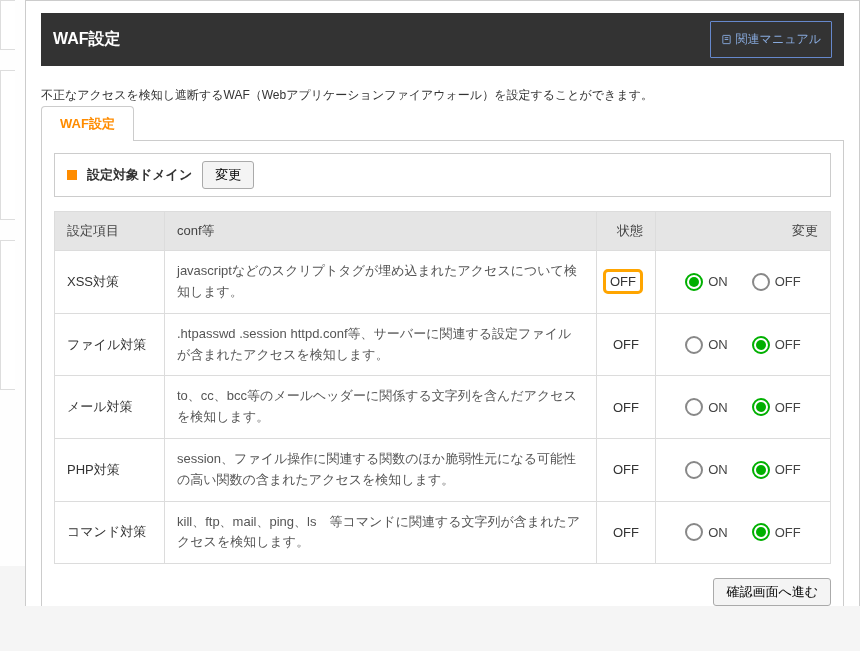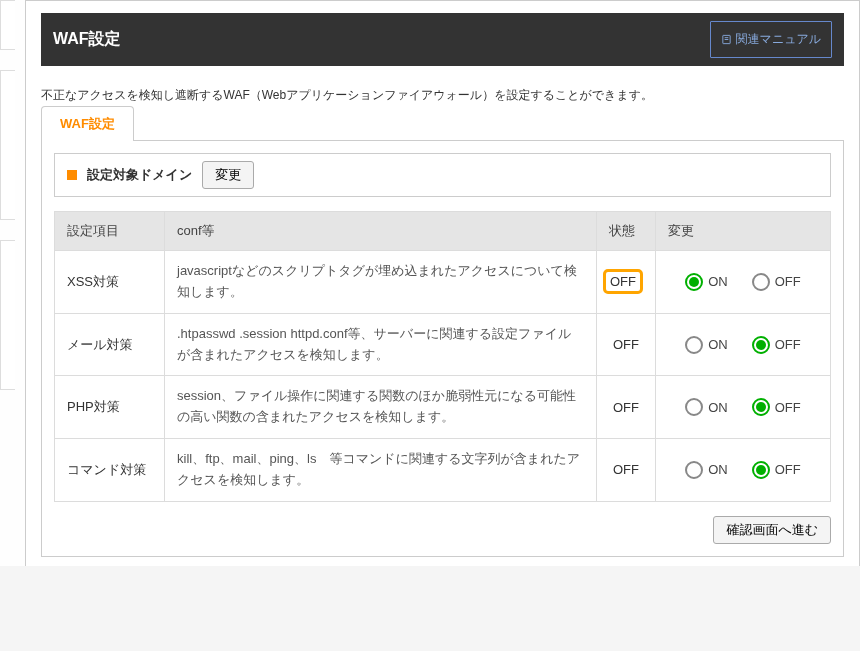--- a/index.html
+++ b/index.html
@@ -128,21 +128,21 @@
       padding: 10px 12px;
       font-size: 13px;
       vertical-align: middle;
     }
     table.settings th {
       background: #e5e5e5;
       text-align: left;
       font-weight: normal;
       color: #444;
     }
-    table.settings th.center { text-align: left; }
+    table.settings th.center { text-align: right; }
     table.settings td.status { text-align: center; }
     .desc-cell { color: #555; line-height: 1.6; }
     .status-text { font-weight: normal; }
     .highlight-box {
       display: inline-block;
       border: 3px solid #ffa500;
       border-radius: 5px;
       padding: 2px 4px;
       margin-left: -6px;
     }
@@ -239,22 +239,43 @@
                   <label class="custom-radio">
                     <span class="outer-circle">
                       <span class="inner-dot"></span>
                     </span>
                     <span>OFF</span>
                   </label>
                 </div>
               </td>
             </tr>
             <tr>
+              <td>ファイル対策</td>
+              <td class="desc-cell">.htpasswd .session httpd.conf等、サーバーに関連する設定ファイルが含まれたアクセスを検知します。</td>
+              <td class="status"><span class="status-text">OFF</span></td>
+              <td>
+                <div class="radio-group">
+                  <label class="custom-radio">
+                    <span class="outer-circle">
+                      <span class="inner-dot"></span>
+                    </span>
+                    <span>ON</span>
+                  </label>
+                  <label class="custom-radio checked">
+                    <span class="outer-circle">
+                      <span class="inner-dot"></span>
+                    </span>
+                    <span>OFF</span>
+                  </label>
+                </div>
+              </td>
+            </tr>
+            <tr>
               <td>メール対策</td>
-              <td class="desc-cell">.htpasswd .session httpd.conf等、サーバーに関連する設定ファイルが含まれたアクセスを検知します。</td>
+              <td class="desc-cell">to、cc、bcc等のメールヘッダーに関係する文字列を含んだアクセスを検知します。</td>
               <td class="status"><span class="status-text">OFF</span></td>
               <td>
                 <div class="radio-group">
                   <label class="custom-radio">
                     <span class="outer-circle">
                       <span class="inner-dot"></span>
                     </span>
                     <span>ON</span>
                   </label>
                   <label class="custom-radio checked">

